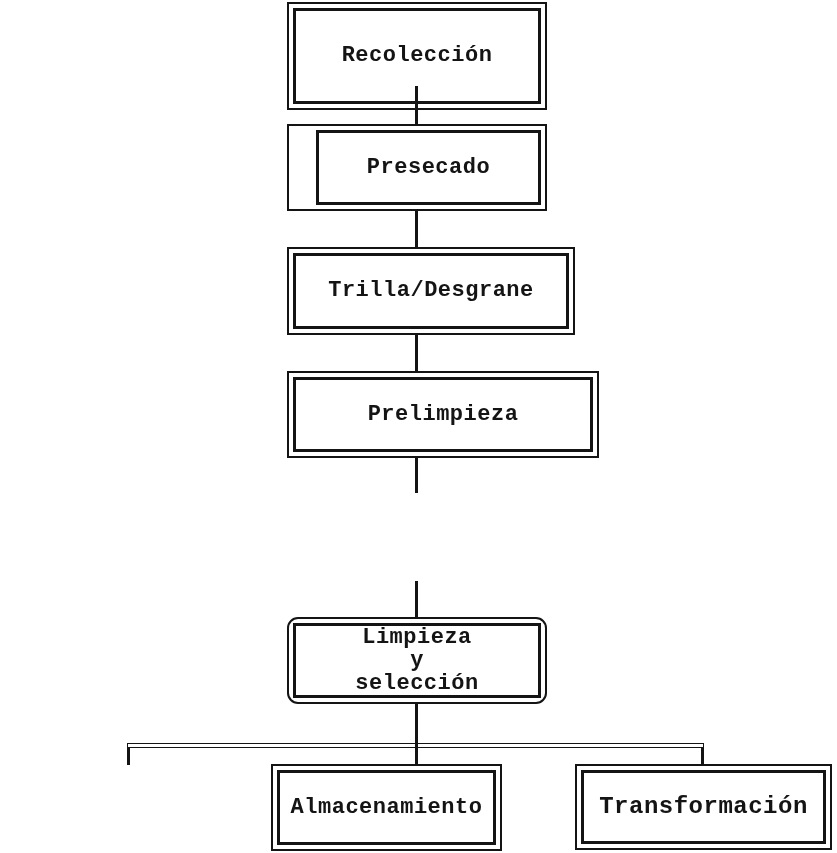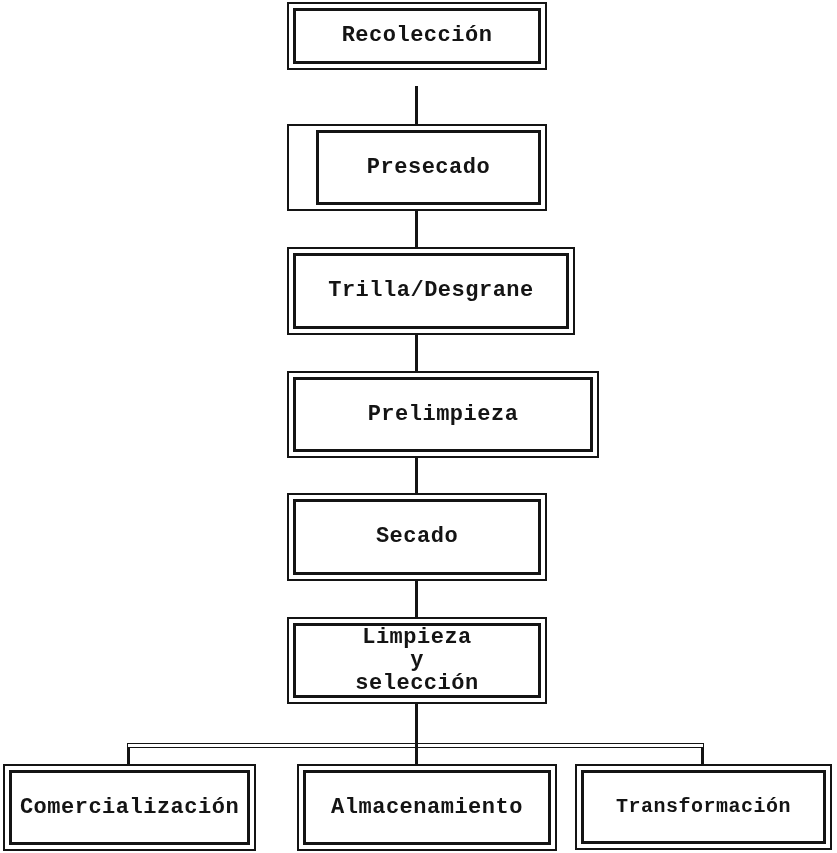--- a/index.html
+++ b/index.html
@@ -32,71 +32,65 @@
     display:flex;
     flex-direction:column;
     align-items:center;
     justify-content:center;
     text-align:center;
     font-size:22px;
     letter-spacing:0.5px;
     line-height:24px;
     white-space:nowrap;
   }
-  .node-inner.small{font-size:20px;text-align:right;}
+  .node-inner.small{font-size:24px;text-align:right;}
   .vline{
     position:absolute;
     width:3px;
     background:var(--ink);
   }
   .hconn{
     position:absolute;
     box-sizing:content-box;
     border:1px solid var(--ink);
     background:transparent;
   }
 </style>
 </head>
 <body>
 
 <div class="canvas">
 
-  <div class="node" style="left:287px;top:2px;width:260px;height:68px;">
+  <div class="node" style="left:287px;top:2px;width:260px;height:108px;">
     <div class="node-inner">Recolección</div>
   </div>
 
   <div class="node" style="left:287px;top:124px;width:260px;height:87px;padding-left:27px;">
     <div class="node-inner">Presecado</div>
   </div>
 
   <div class="node" style="left:287px;top:247px;width:288px;height:88px;">
     <div class="node-inner">Trilla/Desgrane</div>
   </div>
 
   <div class="node" style="left:287px;top:371px;width:312px;height:87px;">
     <div class="node-inner">Prelimpieza</div>
   </div>
 
-  <div class="node" style="left:287px;top:493px;width:260px;height:88px;">
-    <div class="node-inner">Secado</div>
-  </div>
 
-  <div class="node" style="left:287px;top:617px;width:260px;height:87px;">
+  <div class="node" style="left:287px;top:617px;width:260px;height:87px;border-radius:11px;">
     <div class="node-inner" style="line-height:23px;">
       <div>Limpieza</div>
       <div>y</div>
       <div>selección</div>
     </div>
   </div>
 
-  <div class="node" style="left:3px;top:764px;width:253px;height:87px;">
-    <div class="node-inner">Comercialización</div>
-  </div>
 
-  <div class="node" style="left:297px;top:764px;width:260px;height:87px;">
+  <div class="node" style="left:271px;top:764px;width:231px;height:87px;">
     <div class="node-inner">Almacenamiento</div>
   </div>
 
   <div class="node" style="left:575px;top:764px;width:257px;height:86px;">
     <div class="node-inner small">Transformación</div>
   </div>
 
   <div class="vline" style="left:415px;top:86px;height:38px;"></div>
   <div class="vline" style="left:415px;top:211px;height:36px;"></div>
   <div class="vline" style="left:415px;top:335px;height:36px;"></div>

